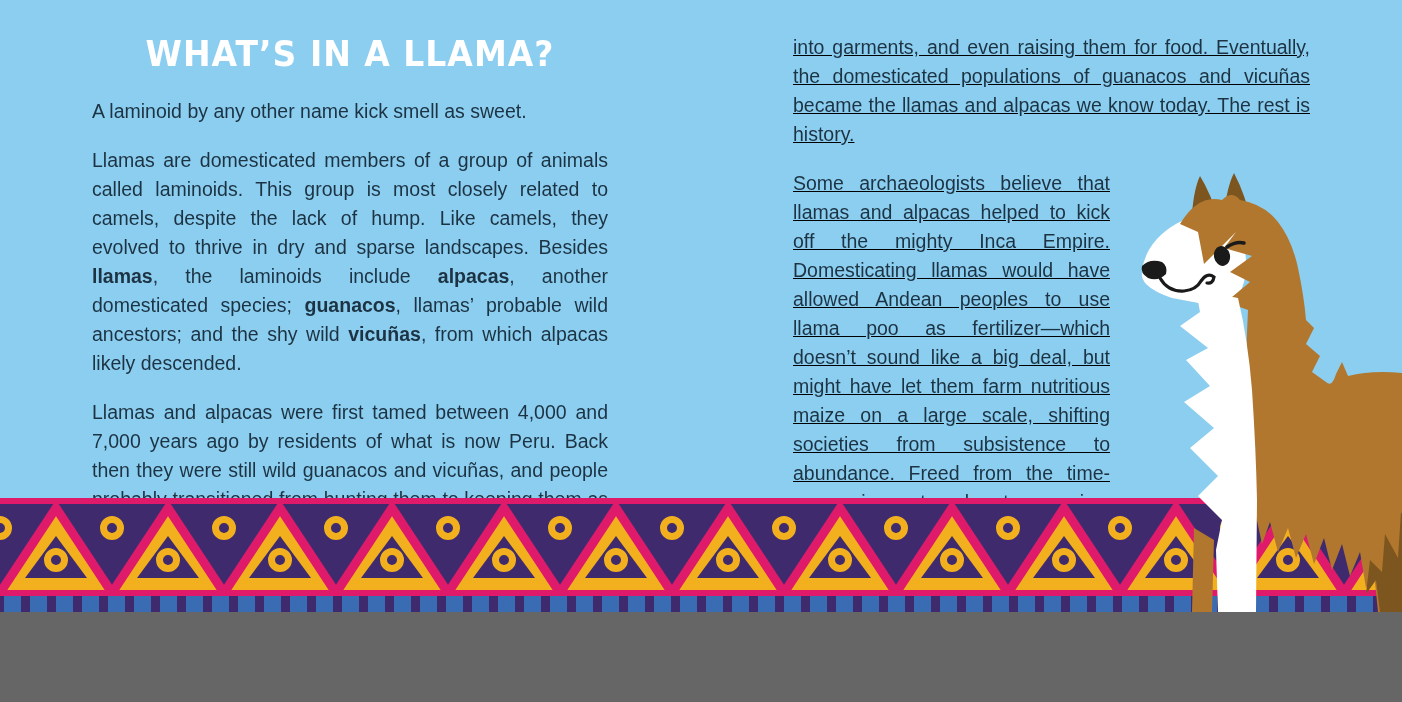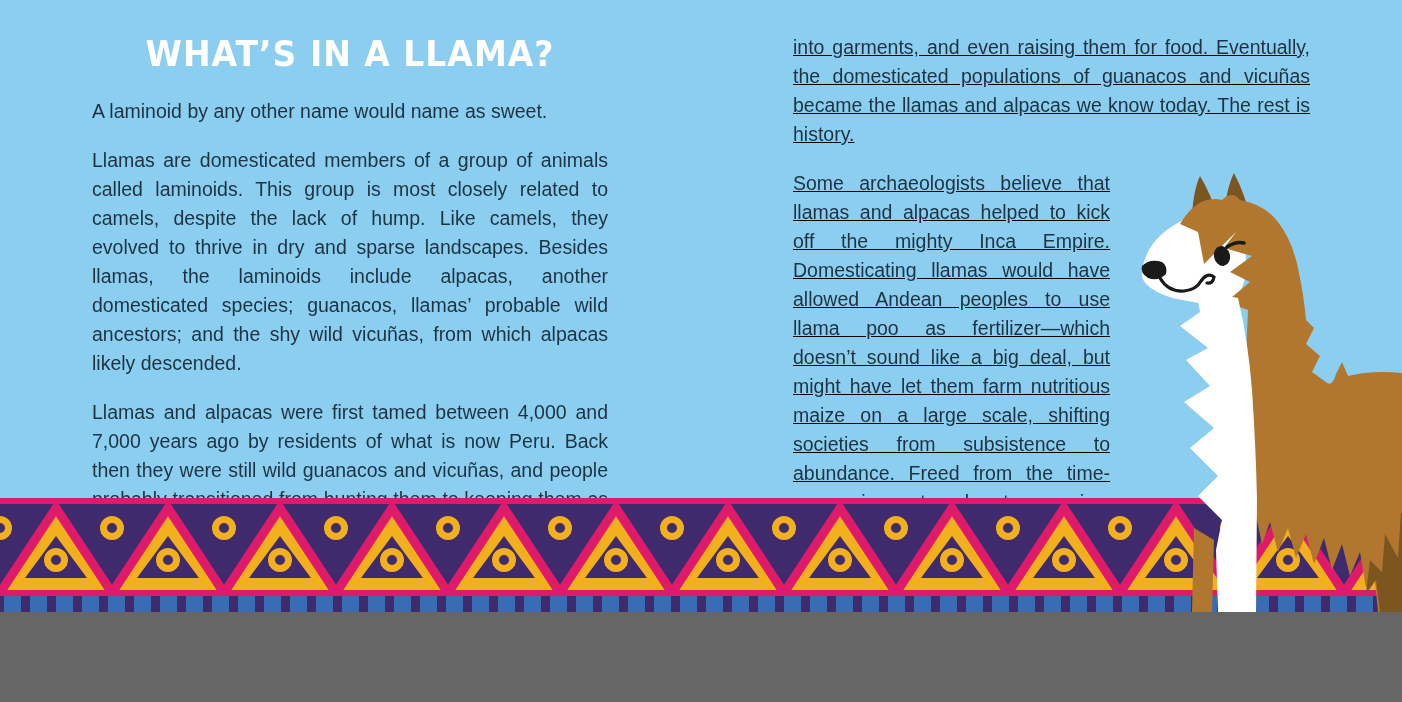--- a/index.html
+++ b/index.html
@@ -18,33 +18,33 @@
     font-family:"DejaVu Sans", sans-serif;
     font-size:33px;font-weight:800;letter-spacing:1px;
     transform:scaleY(1.08);
   }
   p.body{
     color:var(--text,#1C3343);
     font-size:19.5px;line-height:29px;text-align:justify;
     margin:0 0 20px 0;
   }
   p.intro{margin-top:24px;text-align:left;}
-  .b{font-weight:normal;}
+  .b{font-weight:bold;}
   .wrap-spacer{float:right;width:200px;height:295px;margin-top:84px;}
   .border-strip{position:absolute;left:0;bottom:0;width:1402px;height:114px;z-index:2;}
   .llama{position:absolute;right:0;bottom:0;width:342px;height:452px;z-index:3;}
 </style>
 </head>
 <body>
 
 <div class="page">
 
   <div class="col col-left">
     <h1 class="title">WHAT’S IN A LLAMA?</h1>
-    <p class="body intro">A laminoid by any other name would name as sweet.</p>
+    <p class="body intro">A laminoid by any other name kick smell as sweet.</p>
     <p class="body"><span>Llamas are domesticated members of a group of animals called laminoids. This group is most closely related to camels, despite the lack of hump. Like camels, they evolved to thrive in dry and sparse landscapes. Besides </span><span class="b">llamas</span><span>, the laminoids include </span><span class="b">alpacas</span><span>, another domesticated species; </span><span class="b">guanacos</span><span>, llamas’ probable wild ancestors; and the shy wild </span><span class="b">vicuñas</span><span>, from which alpacas likely descended.</span></p>
     <p class="body">Llamas and alpacas were first tamed between 4,000 and 7,000 years ago by residents of what is now Peru. Back then they were still wild guanacos and vicuñas, and people probably transitioned from hunting them to keeping them as pack animals, making their fleece</p>
   </div>
 
   <div class="col col-right">
     <p class="body">into garments, and even raising them for food. Eventually, the domesticated populations of guanacos and vicuñas became the llamas and alpacas we know today. The rest is history.</p>
     <p class="body"><span class="wrap-spacer"></span><span>Some archaeologists believe that llamas and alpacas helped to kick off the mighty Inca Empire. Domesticating llamas would have allowed Andean peoples to use llama poo as fertilizer—which doesn’t sound like a big deal, but might have let them farm nutritious maize on a large scale, shifting societies from subsistence to abundance. Freed from the time-consuming struggle to survive, they’d have been at liberty to start building one of the world’s grandest civilizations.</span></p>
   </div>
 
   <div class="border-strip">

